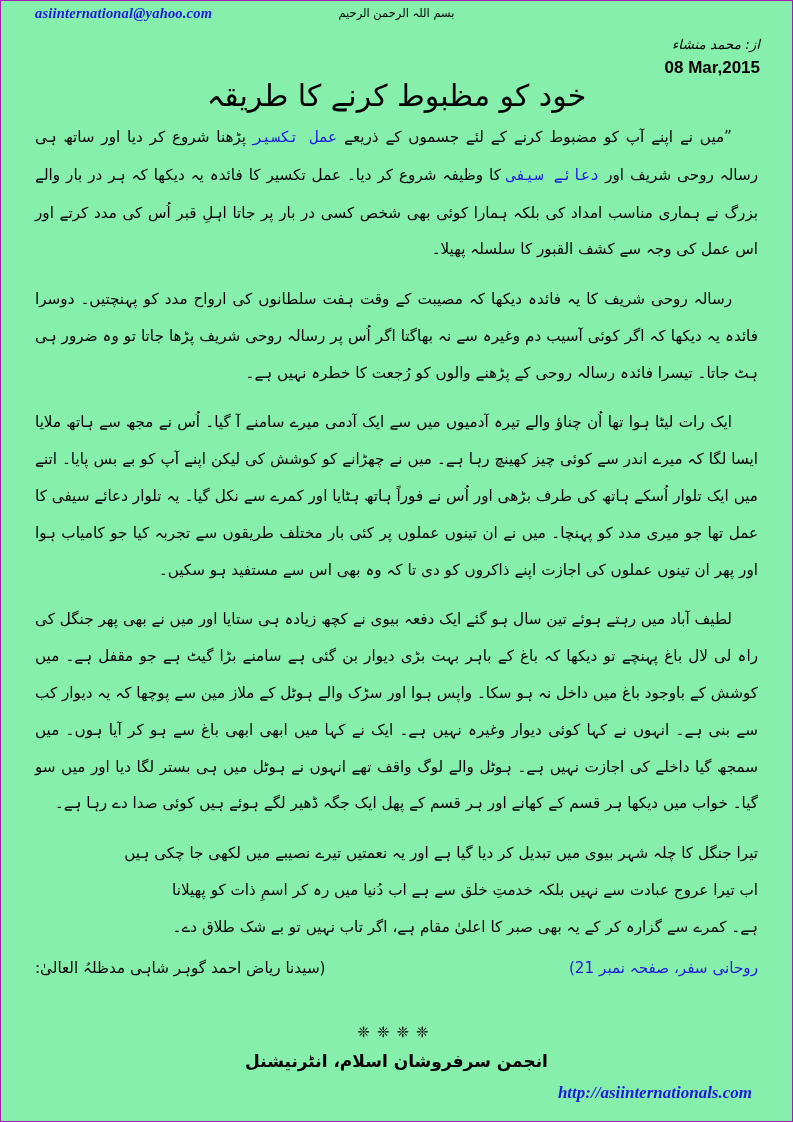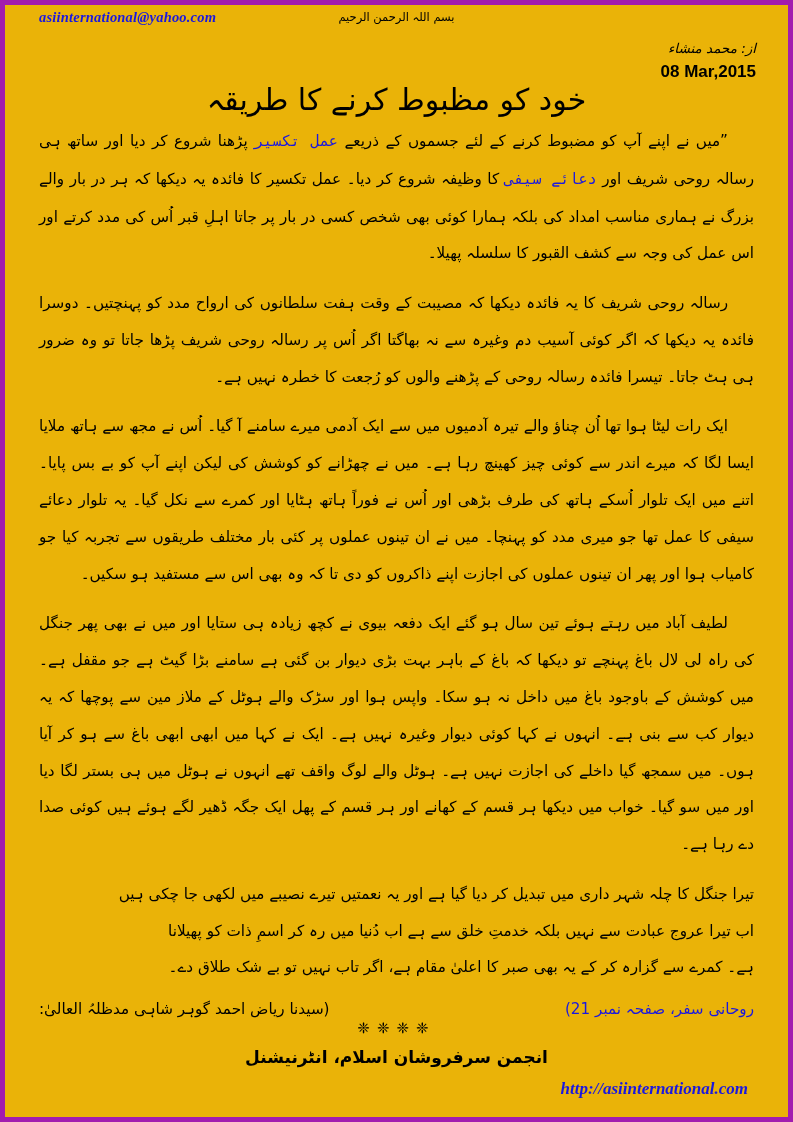--- a/index.html
+++ b/index.html
@@ -11,23 +11,23 @@
     width: 793px;
     height: 1122px;
     font-family: "Liberation Serif", serif;
     color: #000000;
     position: relative;
     overflow: hidden;
   }
   .page {
     position: absolute;
     inset: 0;
-    border: 5px solid #a21caf;
+    border: 1px solid #a21caf;
     box-sizing: border-box;
-    background: #eab308;
+    background: #86efac;
     padding: 0;
   }
 
   
   .header {
     position: relative;
     height: 104px;
   }
   .email-top {
     position: absolute;
@@ -220,37 +220,37 @@
 
     <p class="para"><span>”میں نے اپنے آپ کو مضبوط کرنے کے لئے جسموں کے ذریعے </span><span class="hl">عمل تکسیر</span><span> پڑھنا شروع کر دیا اور ساتھ ہی رسالہ روحی شریف اور </span><span class="hl">دعائے سیفی</span><span> کا وظیفہ شروع کر دیا۔ عمل تکسیر کا فائدہ یہ دیکھا کہ ہر در بار والے بزرگ نے ہماری مناسب امداد کی بلکہ ہمارا کوئی بھی شخص کسی در بار پر جاتا اہلِ قبر اُس کی مدد کرتے اور اس عمل کی وجہ سے کشف القبور کا سلسلہ پھیلا۔</span></p>
 
     <p class="para">رسالہ روحی شریف کا یہ فائدہ دیکھا کہ مصیبت کے وقت ہفت سلطانوں کی ارواح مدد کو پہنچتیں۔ دوسرا فائدہ یہ دیکھا کہ اگر کوئی آسیب دم وغیرہ سے نہ بھاگتا اگر اُس پر رسالہ روحی شریف پڑھا جاتا تو وہ ضرور ہی ہٹ جاتا۔ تیسرا فائدہ رسالہ روحی کے پڑھنے والوں کو رُجعت کا خطرہ نہیں ہے۔</p>
 
     <p class="para">ایک رات لیٹا ہوا تھا اُن چناؤ والے تیرہ آدمیوں میں سے ایک آدمی میرے سامنے آ گیا۔ اُس نے مجھ سے ہاتھ ملایا ایسا لگا کہ میرے اندر سے کوئی چیز کھینچ رہا ہے۔ میں نے چھڑانے کو کوشش کی لیکن اپنے آپ کو بے بس پایا۔ اتنے میں ایک تلوار اُسکے ہاتھ کی طرف بڑھی اور اُس نے فوراً ہاتھ ہٹایا اور کمرے سے نکل گیا۔ یہ تلوار دعائے سیفی کا عمل تھا جو میری مدد کو پہنچا۔ میں نے ان تینوں عملوں پر کئی بار مختلف طریقوں سے تجربہ کیا جو کامیاب ہوا اور پھر ان تینوں عملوں کی اجازت اپنے ذاکروں کو دی تا کہ وہ بھی اس سے مستفید ہو سکیں۔</p>
 
     <p class="para">لطیف آباد میں رہتے ہوئے تین سال ہو گئے ایک دفعہ بیوی نے کچھ زیادہ ہی ستایا اور میں نے بھی پھر جنگل کی راہ لی لال باغ پہنچے تو دیکھا کہ باغ کے باہر بہت بڑی دیوار بن گئی ہے سامنے بڑا گیٹ ہے جو مقفل ہے۔ میں کوشش کے باوجود باغ میں داخل نہ ہو سکا۔ واپس ہوا اور سڑک والے ہوٹل کے ملاز مین سے پوچھا کہ یہ دیوار کب سے بنی ہے۔ انہوں نے کہا کوئی دیوار وغیرہ نہیں ہے۔ ایک نے کہا میں ابھی ابھی باغ سے ہو کر آیا ہوں۔ میں سمجھ گیا داخلے کی اجازت نہیں ہے۔ ہوٹل والے لوگ واقف تھے انہوں نے ہوٹل میں ہی بستر لگا دیا اور میں سو گیا۔ خواب میں دیکھا ہر قسم کے کھانے اور ہر قسم کے پھل ایک جگہ ڈھیر لگے ہوئے ہیں کوئی صدا دے رہا ہے۔</p>
 
     <div class="quote-block">
-      <p class="centered-line">تیرا جنگل کا چلہ شہر داری میں تبدیل کر دیا گیا ہے  اور یہ نعمتیں تیرے نصیبے میں لکھی جا چکی ہیں</p>
+      <p class="centered-line">تیرا جنگل کا چلہ شہر بیوی میں تبدیل کر دیا گیا ہے  اور یہ نعمتیں تیرے نصیبے میں لکھی جا چکی ہیں</p>
       <p class="centered-line">اب تیرا عروج عبادت  سے نہیں بلکہ خدمتِ خلق سے ہے اب دُنیا میں رہ کر اسمِ ذات کو پھیلانا</p>
       <p class="centered-line">ہے۔  کمرے سے گزارہ کر کے یہ بھی صبر کا اعلیٰ مقام ہے، اگر تاب نہیں تو بے شک طلاق دے۔</p>
     </div>
 
 
     <div class="cite-line">
       <span class="cite-source">روحانی سفر، صفحہ نمبر 21)</span>
       <span class="cite-left">(سیدنا ریاض احمد گوہر شاہی مدظلہُ العالیٰ:</span>
     </div>
   </div>
 
   <div class="footer">
     <div class="ornaments">
       <span>❈</span><span>❈</span><span>❈</span><span>❈</span>
     </div>
 
     <div class="org-name">انجمن سرفروشان اسلام، انٹرنیشنل</div>
 
     <div class="footer-links">
-      <div class="footer-url">http://asiinternational.com</div>
+      <div class="footer-url">http://asiinternationals.com</div>
     </div>
   </div>
 
 </div>
 
 </body></html>

